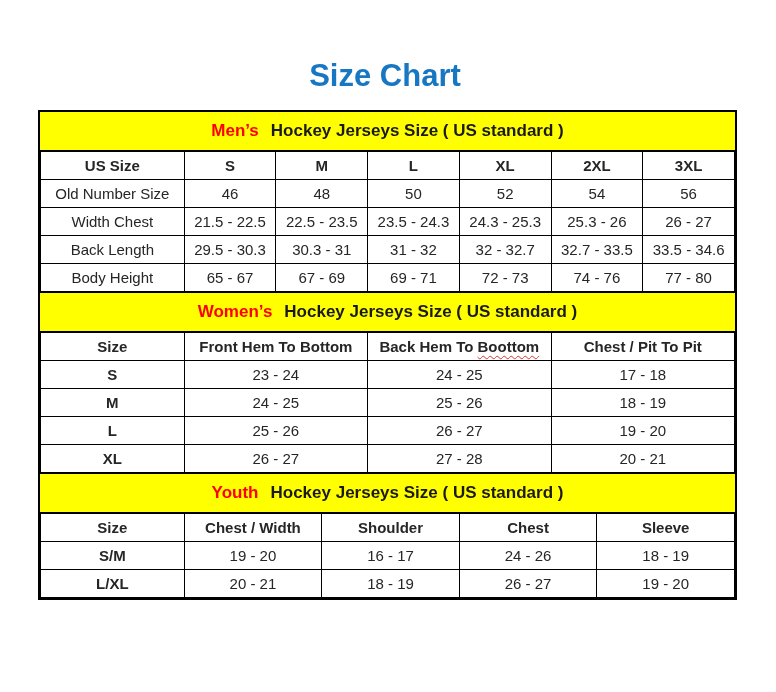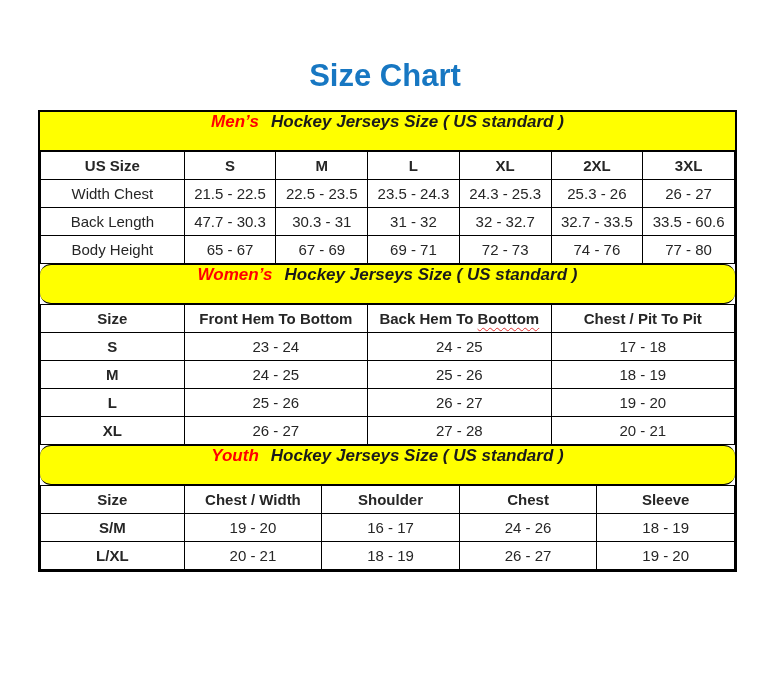--- a/index.html
+++ b/index.html
@@ -24,32 +24,31 @@
     color: var(--title-blue, #1777C2);
   }
   .tables-frame {
     width: 695px;
     margin: 16px 0 0 38px;
     border: 2px solid #000;
   }
   .band {
     height: 38px;
     display: flex;
+    align-items: center;
     justify-content: center;
     gap: 12px;
     background: var(--band-yellow, #FFFF00);
     font-size: 17px;
     font-weight: 700;
     color: #1a1a1a;
     border-bottom: 1px solid #000;
-    font-style: italic;
   }
   section:not(:first-child) .band {
     border-top: 1px solid #000;
-    border-radius: 11px;
   }
   .band .hl {
     color: var(--highlight-red, #FF0000);
   }
   table.size-table {
     width: 100%;
     border-collapse: collapse;
     table-layout: fixed;
   }
   table.size-table col.first-col { width: 20.7%; }
@@ -104,36 +103,45 @@
               <th>S</th>
               <th>M</th>
               <th>L</th>
               <th>XL</th>
               <th>2XL</th>
               <th>3XL</th>
             </tr>
           </thead>
           <tbody>
             <tr>
+              <td>Old Number Size</td>
+              <td>46</td>
+              <td>48</td>
+              <td>50</td>
+              <td>52</td>
+              <td>54</td>
+              <td>56</td>
+            </tr>
+            <tr>
               <td>Width Chest</td>
               <td>21.5 - 22.5</td>
               <td>22.5 - 23.5</td>
               <td>23.5 - 24.3</td>
               <td>24.3 - 25.3</td>
               <td>25.3 - 26</td>
               <td>26 - 27</td>
             </tr>
             <tr>
               <td>Back Length</td>
-              <td>47.7 - 30.3</td>
+              <td>29.5 - 30.3</td>
               <td>30.3 - 31</td>
               <td>31 - 32</td>
               <td>32 - 32.7</td>
               <td>32.7 - 33.5</td>
-              <td>33.5 - 60.6</td>
+              <td>33.5 - 34.6</td>
             </tr>
             <tr>
               <td>Body Height</td>
               <td>65 - 67</td>
               <td>67 - 69</td>
               <td>69 - 71</td>
               <td>72 - 73</td>
               <td>74 - 76</td>
               <td>77 - 80</td>
             </tr>

